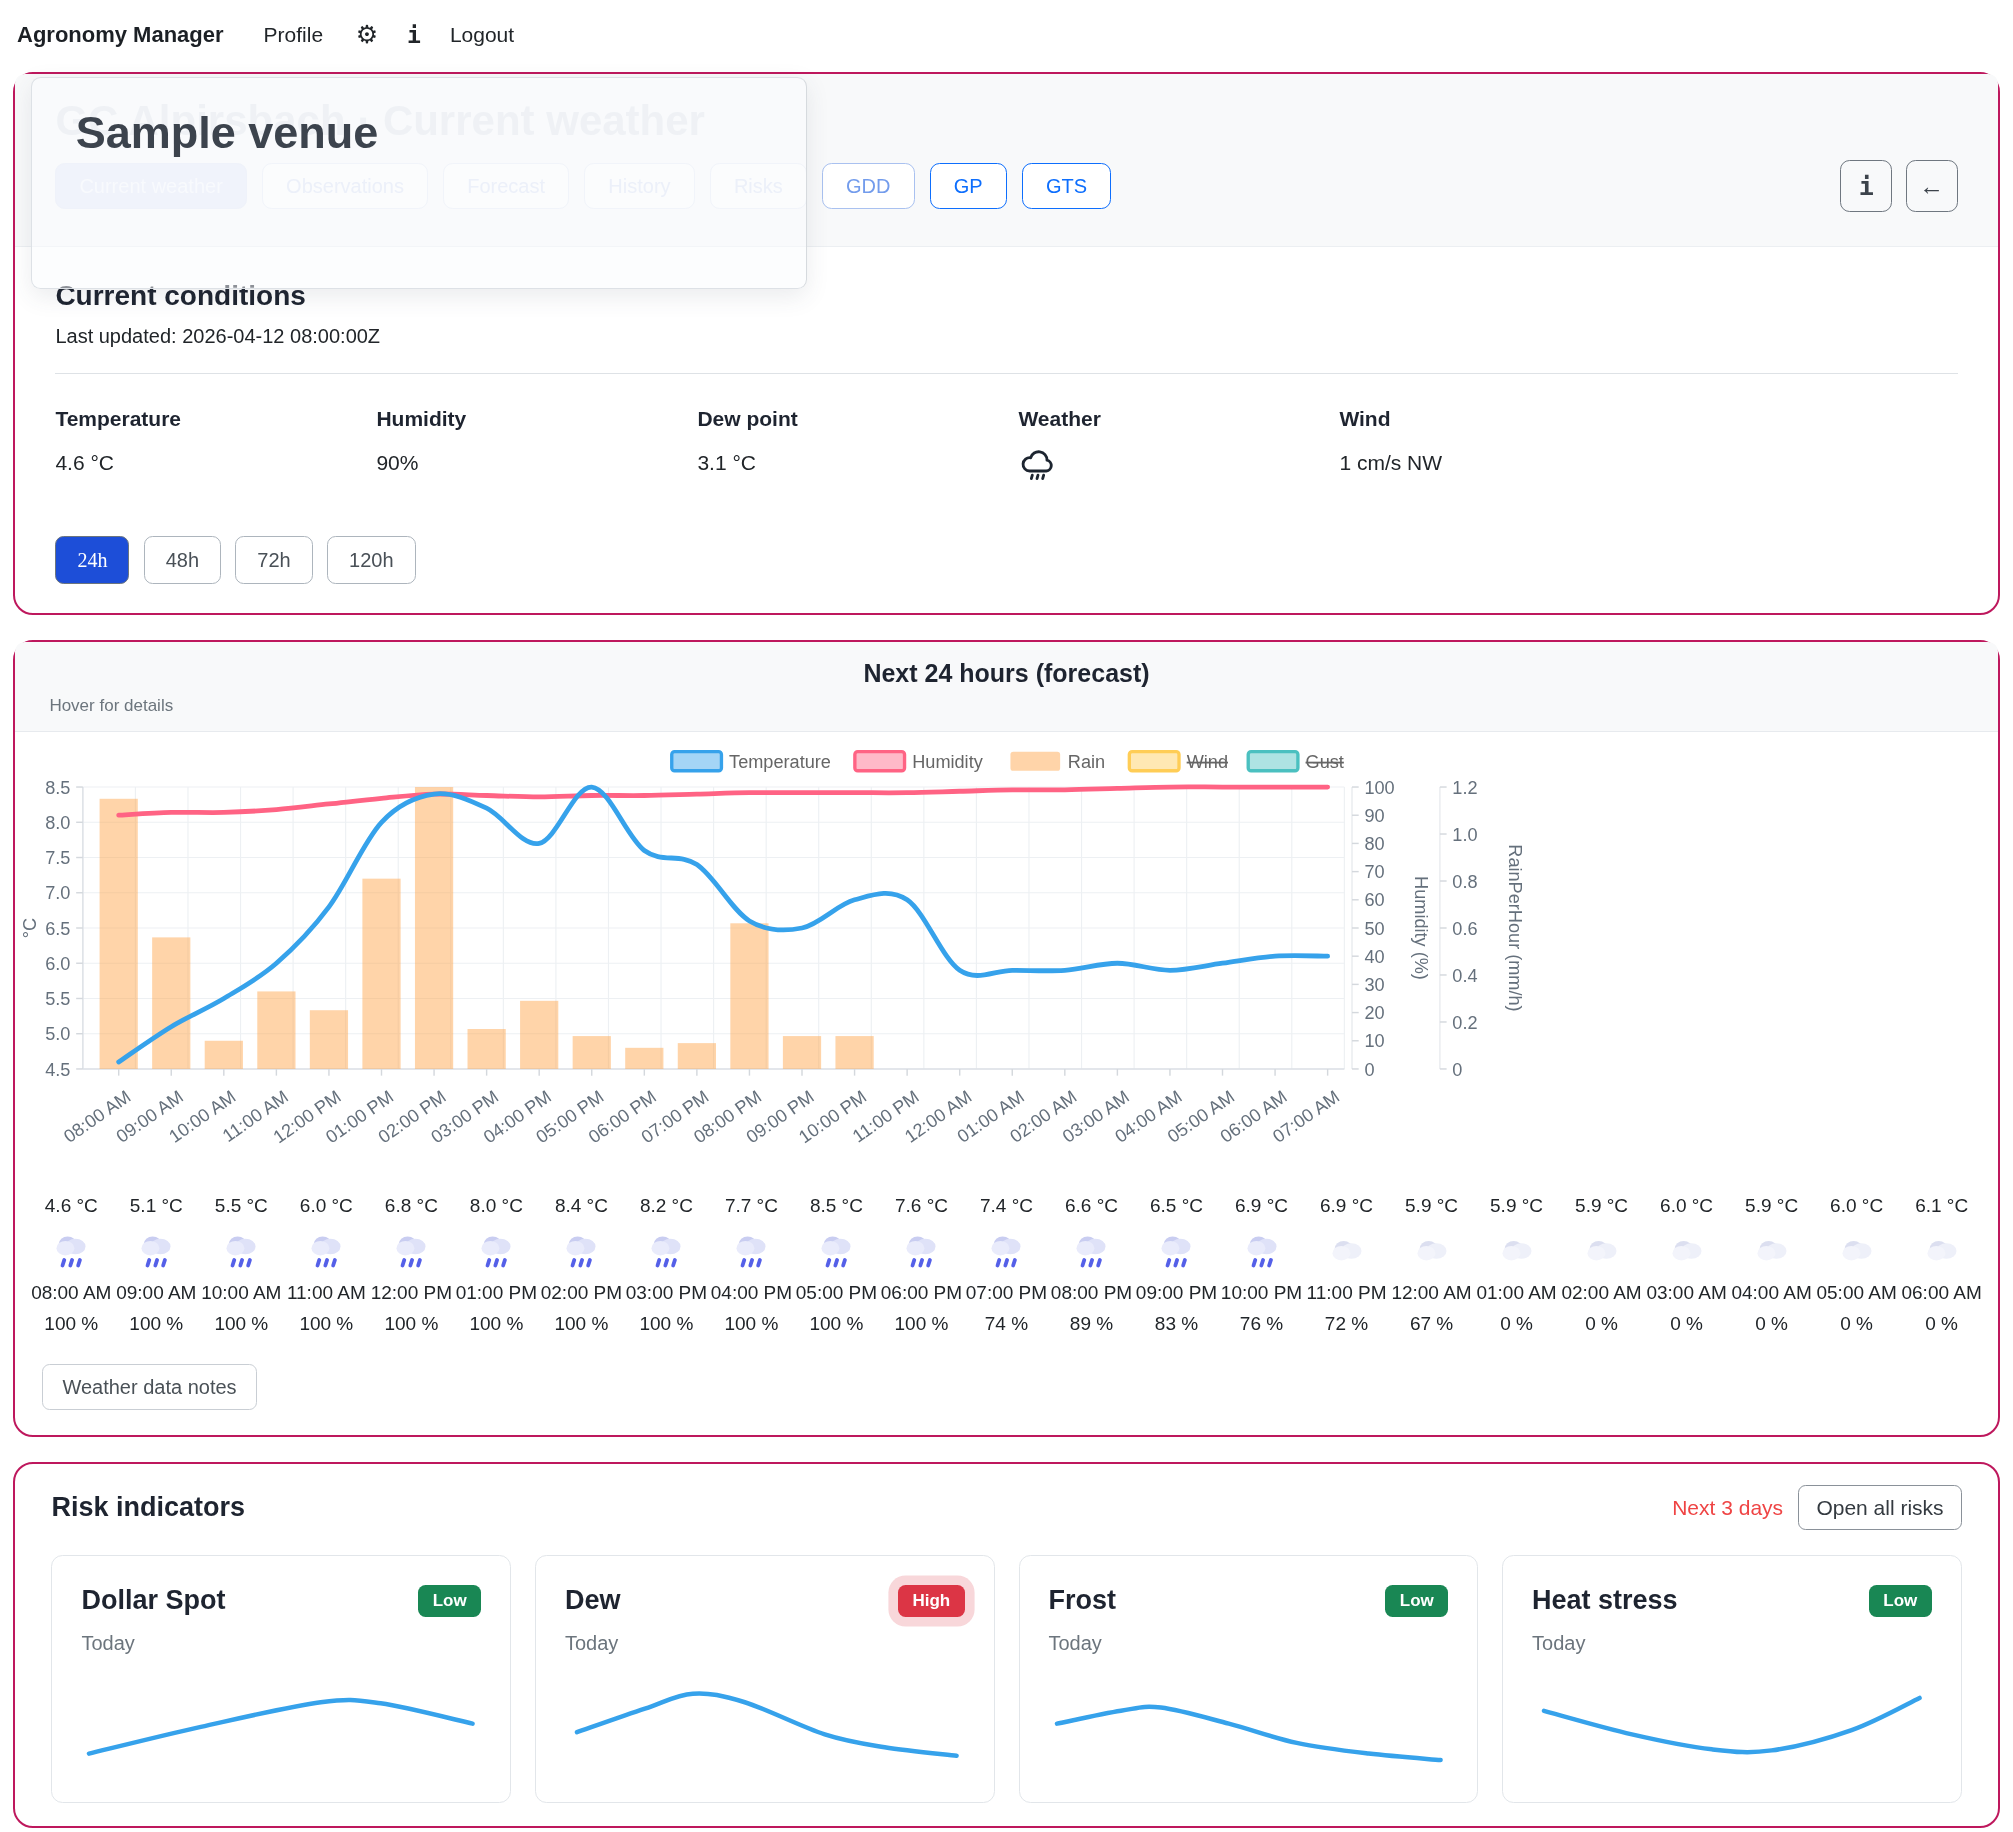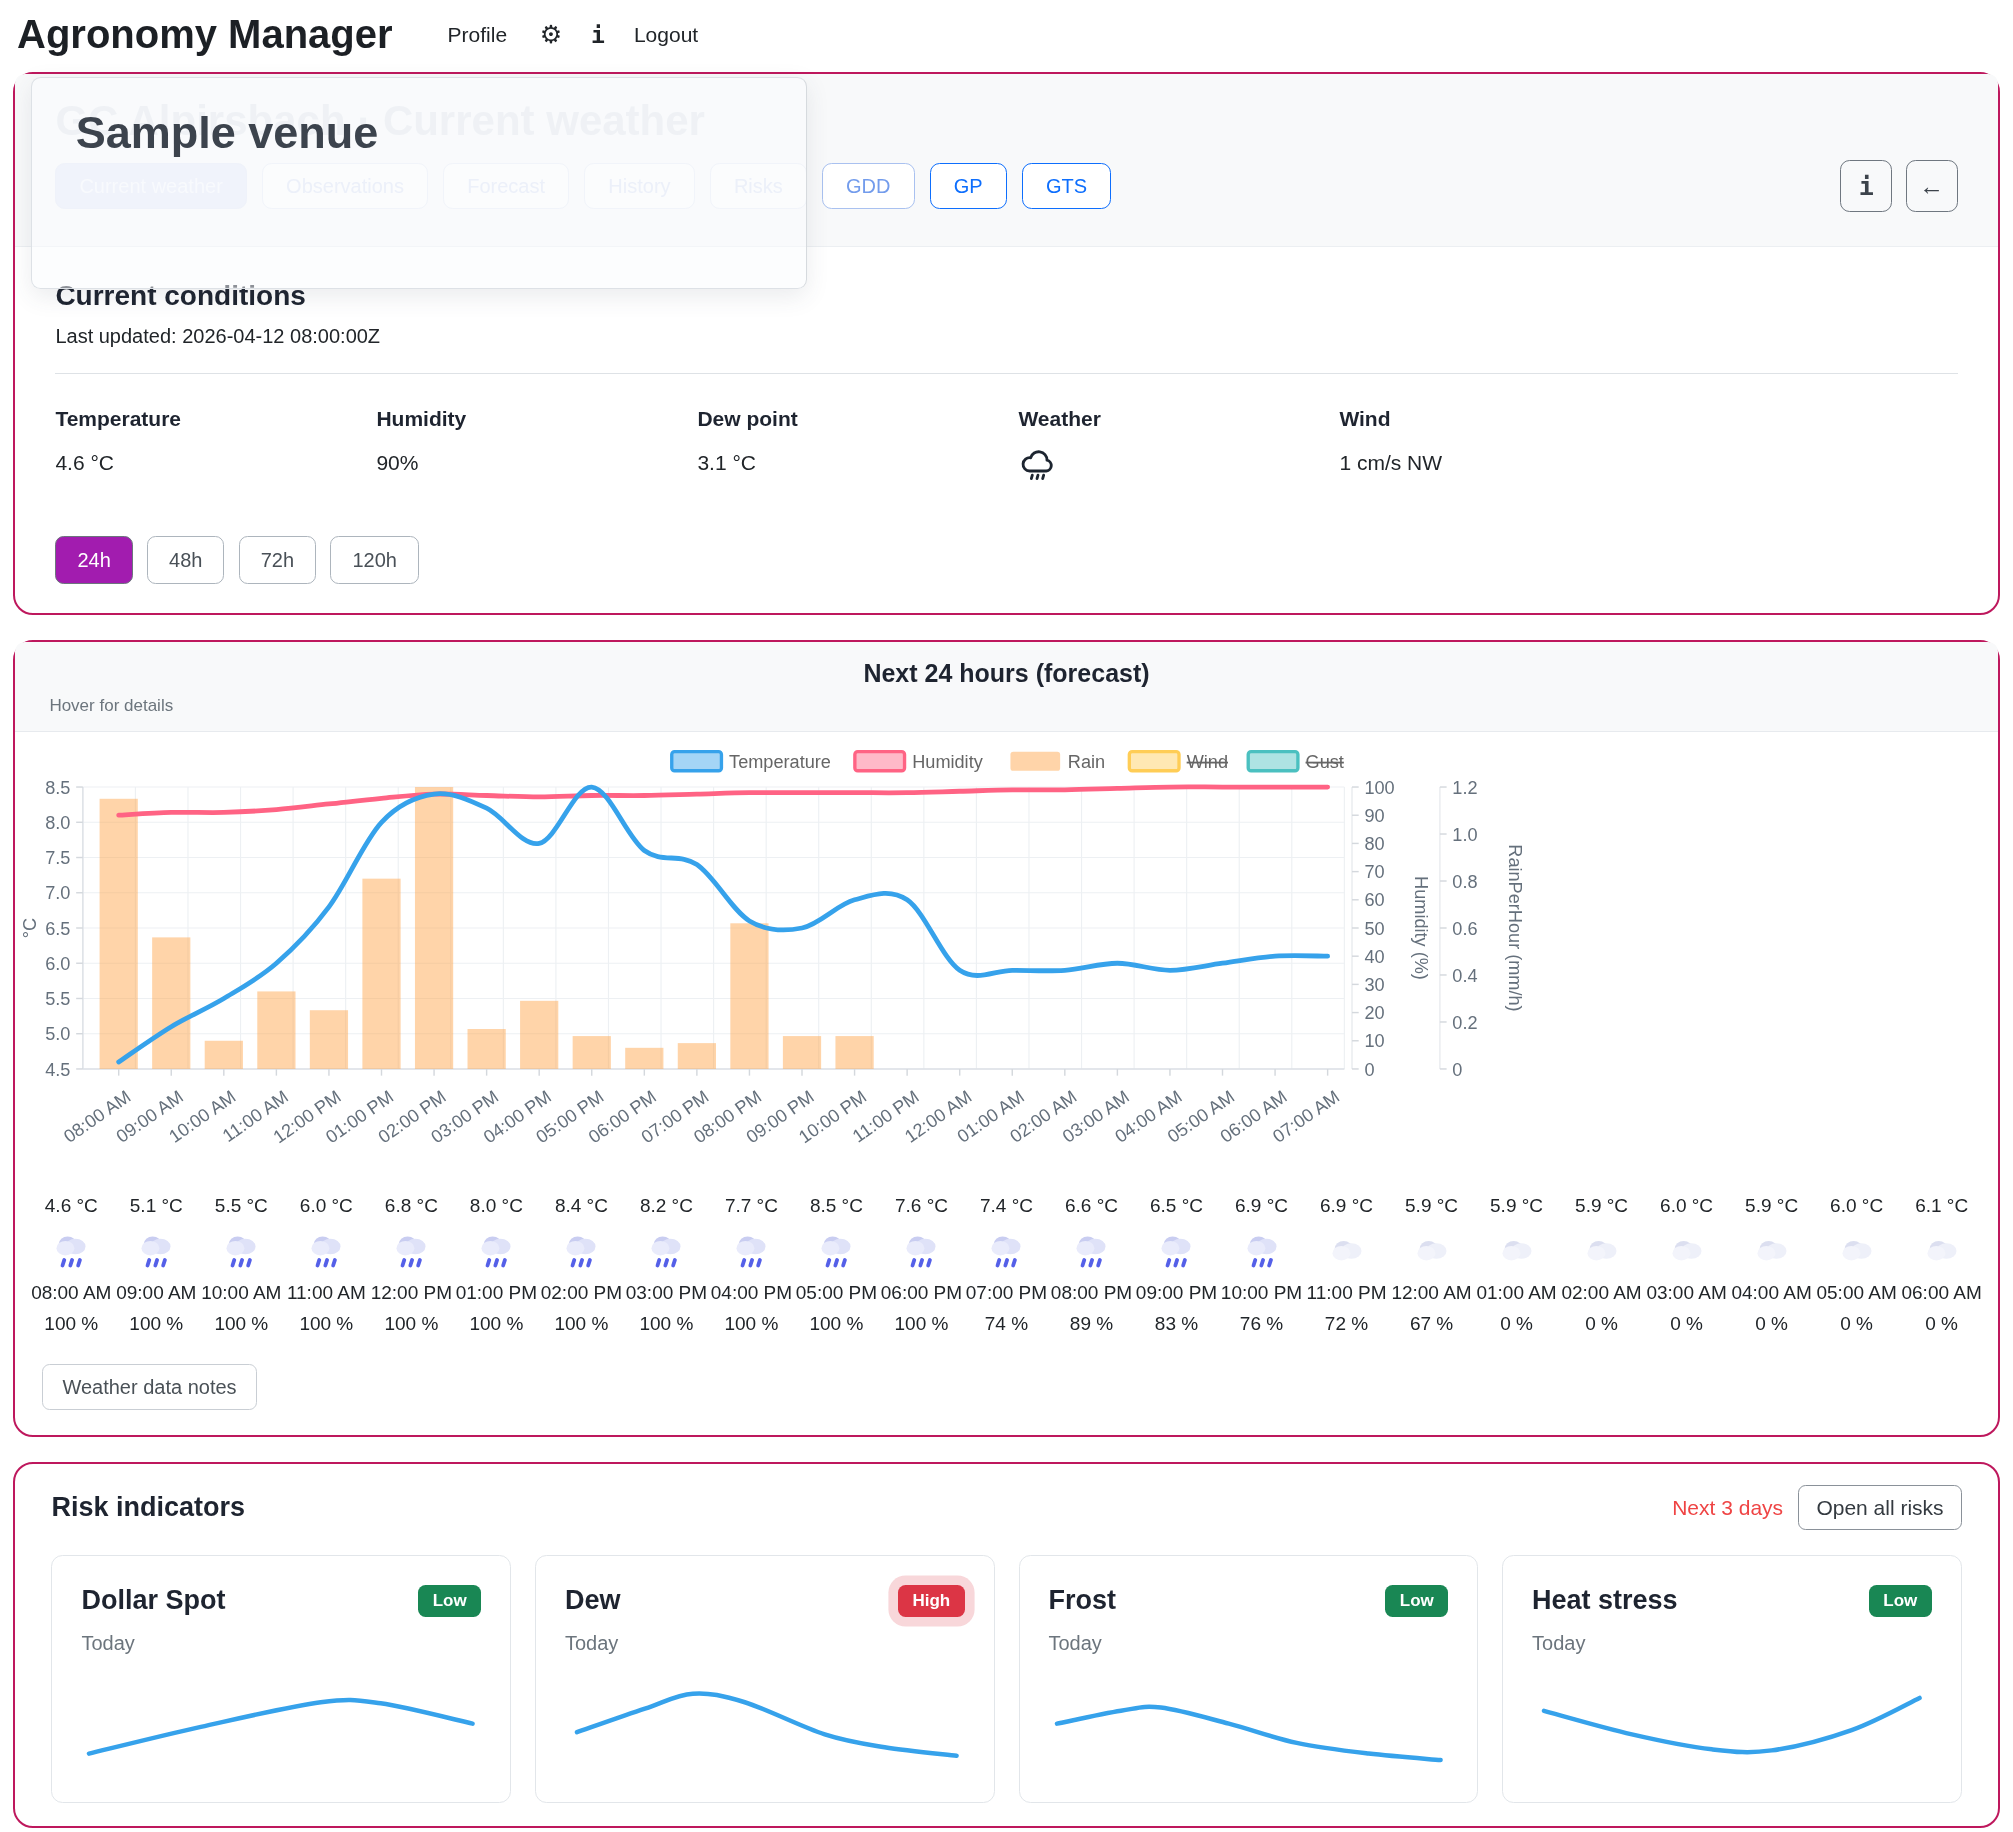--- a/index.html
+++ b/index.html
@@ -1,20 +1,20 @@
 <!DOCTYPE html>
 <html><head>
 <meta charset="utf-8">
 <style>
   * { box-sizing: border-box; margin: 0; padding: 0; }
   html,body { width: 2013px; height: 1832px; background:#fff; font-family:"Liberation Sans", sans-serif; color:#212529; overflow:hidden; }
 
   
   .navbar { height:69px; display:flex; align-items:center; padding:0 17px; background:#fff; }
-  .brand { font-size:40px; font-weight:bold; color:#1c2025; margin-right:55px; }
+  .brand { font-size:22px; font-weight:bold; color:#1c2025; margin-right:40px; }
   .nav-link { font-size:21px; color:#212529; margin-right:32.5px; cursor:pointer; }
   .nav-icon { font-size:25px; color:#212529; margin-right:29px; cursor:pointer; }
   .nav-i { font-family:"DejaVu Sans Mono", monospace; font-weight:bold; font-size:23px; margin-right:29px; cursor:pointer; }
 
   
   .card { margin:0 13.4px; border:2px solid #be185d; border-radius:20px; background:#fff; }
   .card1 { margin-top:2.9px; position:relative; }
   .card1-header { background:#f8f9fa; border-radius:9.6px 9.6px 0 0; padding:23px 40px 34px 40px; border-bottom:1px solid #eceff2; }
   .page-title { font-size:42px; font-weight:bold; color:#e4e7ed; line-height:1.15; white-space:nowrap; }
   .tabs-row { display:flex; align-items:center; margin-top:15.3px; }
@@ -32,21 +32,21 @@
   .card1-body { padding:32.5px 40px 29px 40px; }
   .cc-title { font-size:28px; font-weight:bold; color:#1e2430; }
   .cc-updated { font-size:20px; color:#212529; margin-top:13.4px; }
   .divider { border:none; border-top:1px solid #dee2e6; margin-top:25px; }
   .metrics { display:flex; margin-top:32.5px; }
   .metric { width:321px; }
   .metric .lbl { font-size:21px; font-weight:bold; color:#1e2430; }
   .metric .val { font-size:21px; color:#212529; margin-top:15.3px; min-height:29px; display:flex; align-items:flex-end; }
   .ranges { display:flex; gap:14.3px; margin-top:50px; }
   .range-btn { font-size:20px; padding:11.5px 21px; border-radius:8.6px; border:1px solid #adb5bd; background:#fff; color:#495057; cursor:pointer; }
-  .range-btn.active { background:#a21caf; border-color:#6c757d; color:#fff; }
+  .range-btn.active { background:#1d4ed8; border-color:#6c757d; color:#fff;font-family:Liberation Serif, serif; }
 
   
   .card2 { margin-top:25px; }
   .card2-header { background:#f8f9fa; border-radius:9.6px 9.6px 0 0; padding:17px 34px 15.3px 34px; border-bottom:1px solid #e7eaee; }
   .fc-title { font-size:25px; font-weight:bold; color:#1e2430;text-align:center; }
   .fc-sub { font-size:17px; color:#6c757d; margin-top:7.6px; }
   .card2-body { padding:11.5px 0 25px 0; }
   #chart-svg { display:block; width:1984px; height:411px; }
   .strip { display:flex; padding:0 13.4px; margin-top:40px; }
   .strip-cell { flex:1; text-align:center; }

